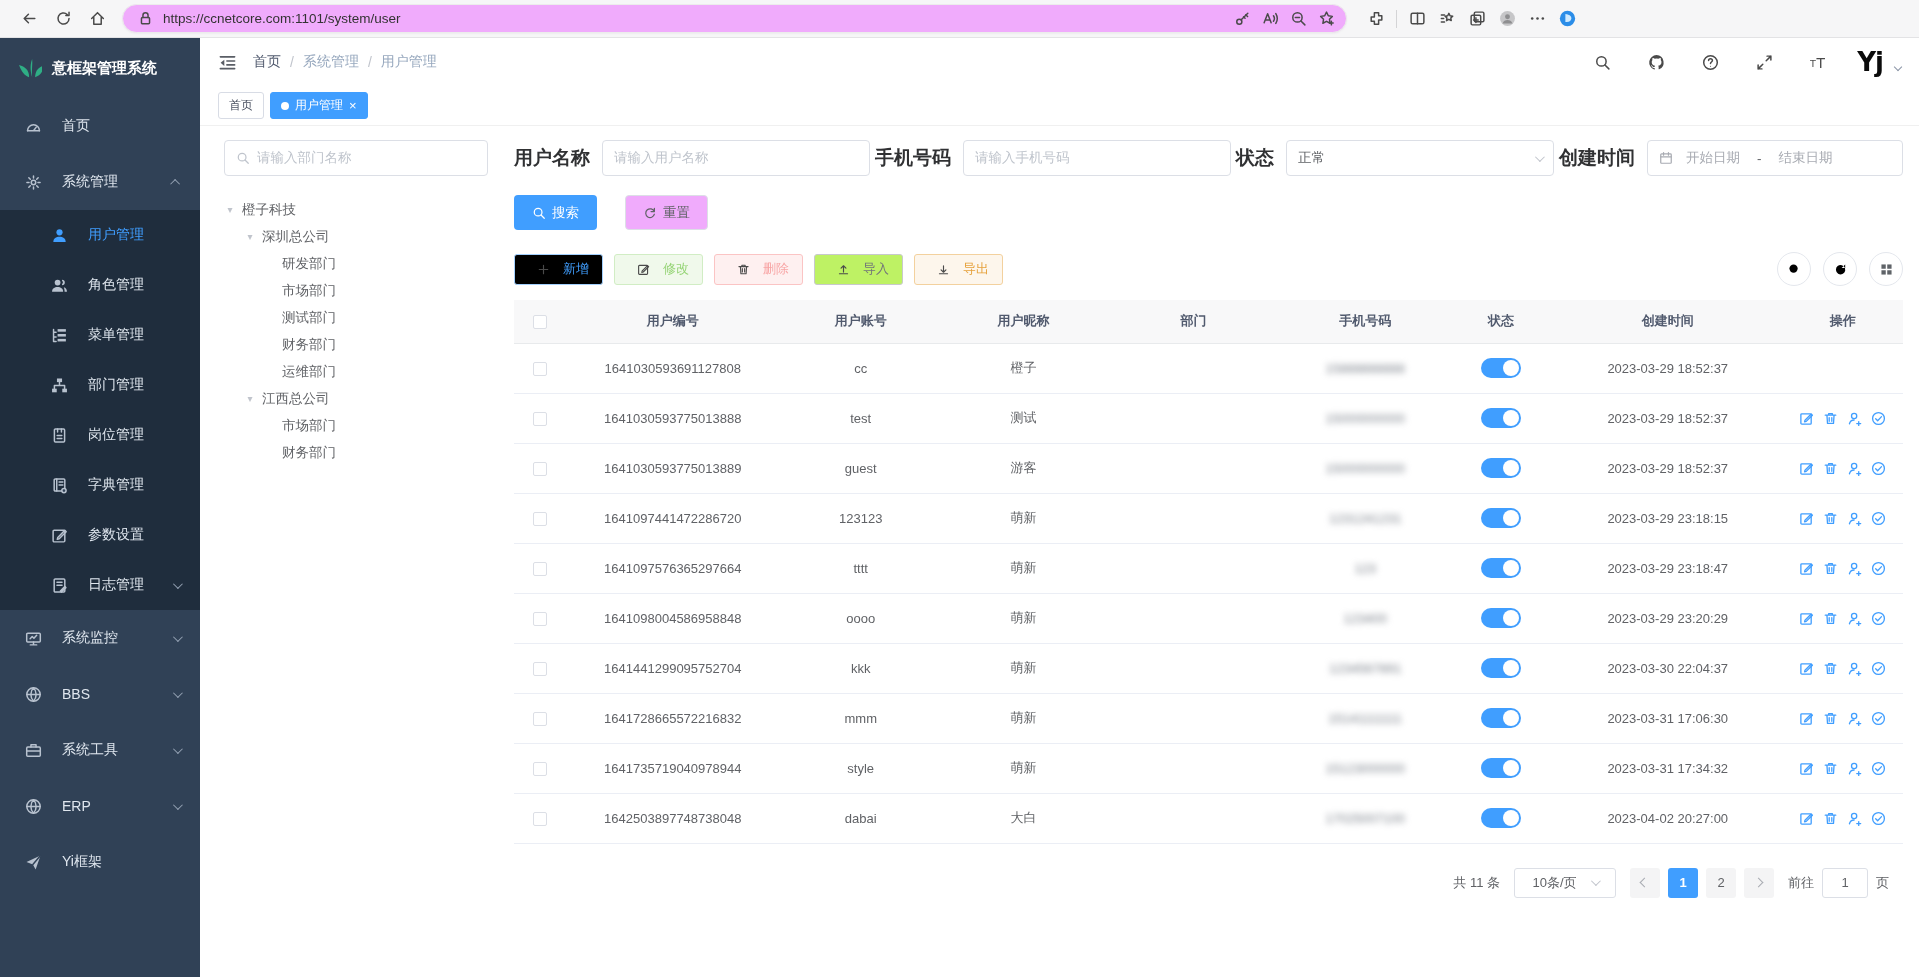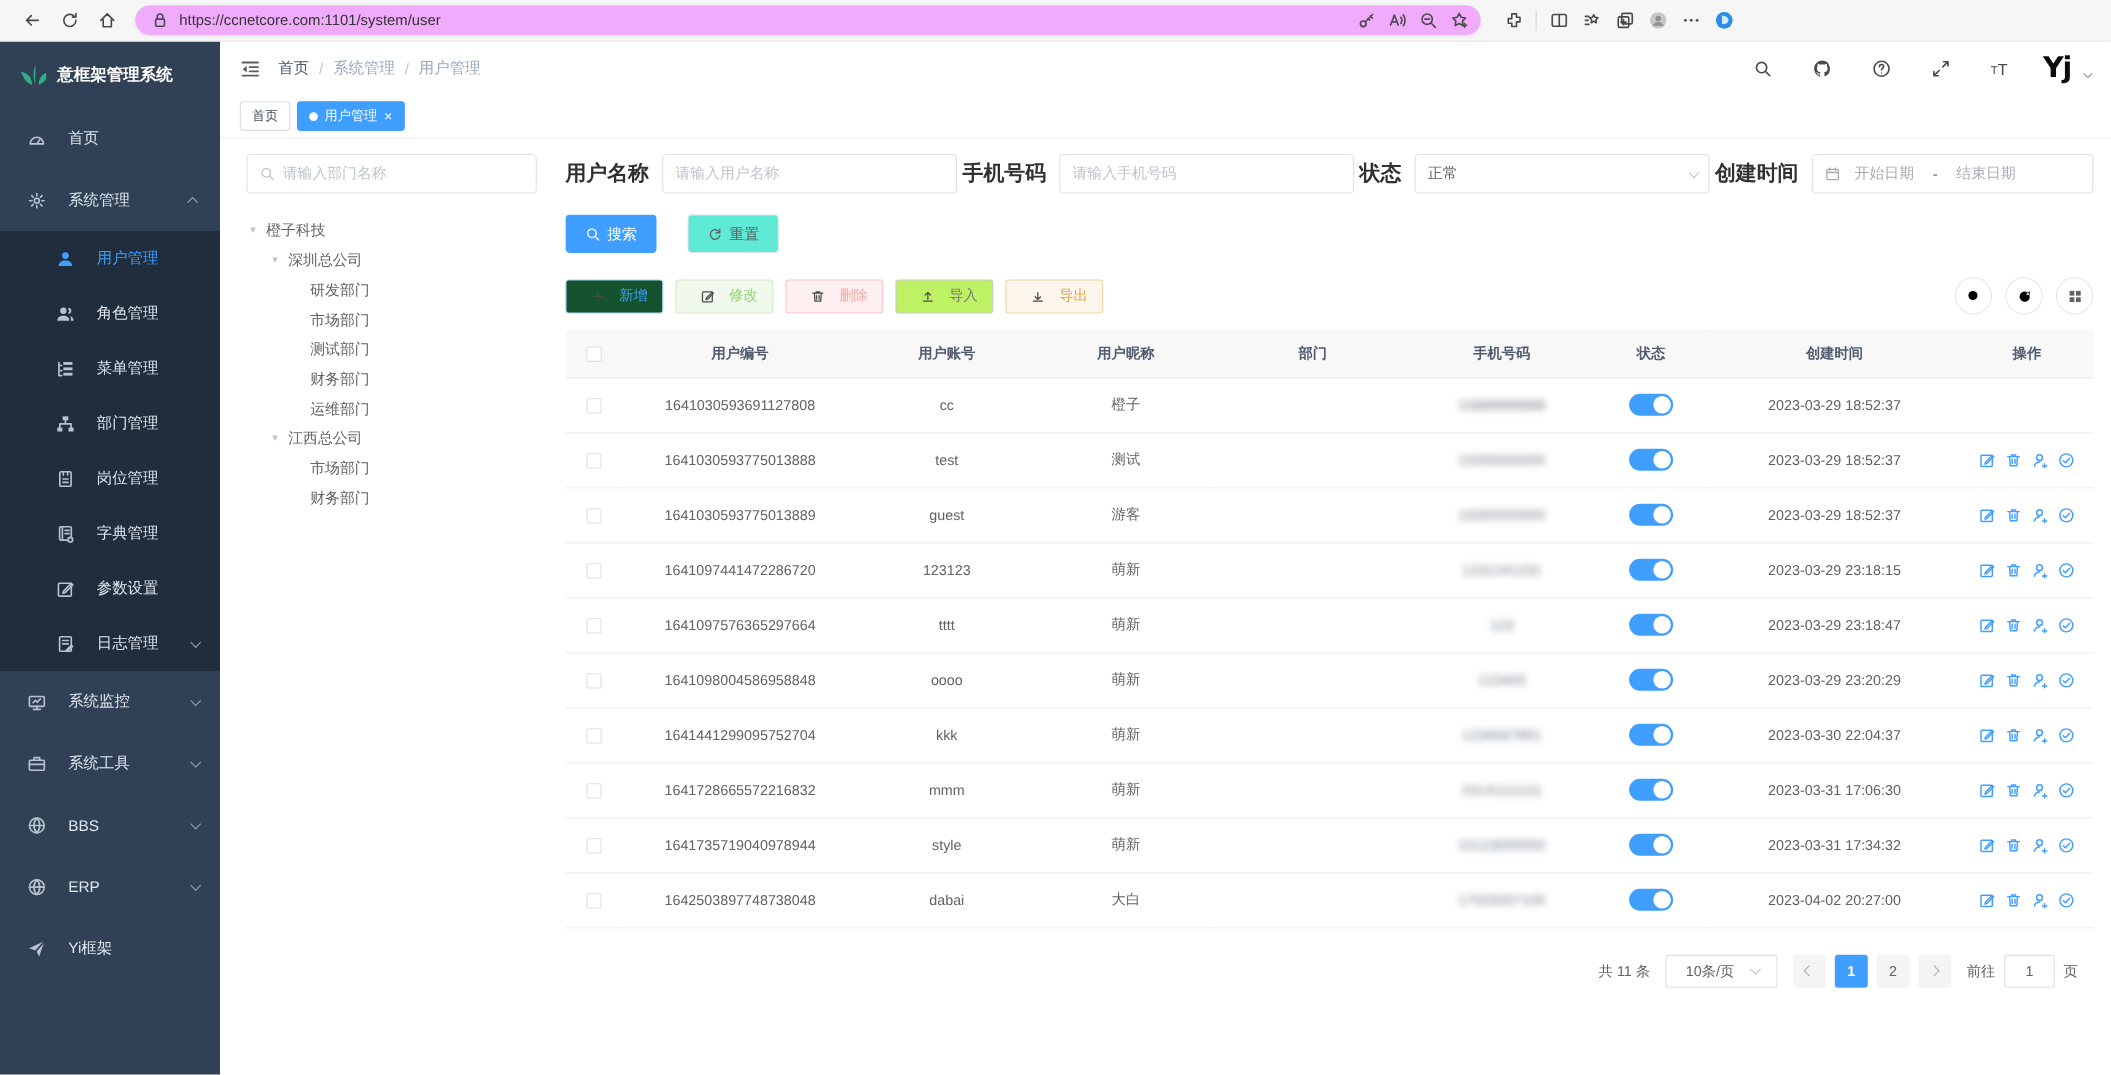--- a/index.html
+++ b/index.html
@@ -88,28 +88,28 @@
   .selectbox { justify-content:space-between; color:#606266; }
   .datebox { width:256px; justify-content:flex-start; color:#a8abb2; }
   .datebox .dsep { color:#606266; margin:0 10px; }
   .caret-down { width:7px; height:7px; border-right:1.3px solid #c0c4cc; border-bottom:1.3px solid #c0c4cc; transform:rotate(45deg) translateY(-2px); }
 
   .btn-row { margin-top:19px; display:flex; gap:28px; }
   .btn { height:35px; border-radius:4px; display:inline-flex; align-items:center; gap:6px;
     padding:0 17px; font-size:13.5px; cursor:pointer; border:1px solid transparent; }
   .btn svg { width:14px; height:14px; }
   .btn-primary { background:#409eff; color:#fff; }
-  .btn-plain { background:#5eead4; color:#606266; border-color:#dcdfe6;font-family:Liberation Serif, serif; }
+  .btn-plain { background:#f0abfc; color:#606266; border-color:#dcdfe6;font-family:Liberation Serif, serif; }
 
   .toolbar { margin-top:22px; display:flex; align-items:center; }
   .tb-btns { display:flex; gap:11px; }
   .sbtn { height:31px; border-radius:3px; display:inline-flex; align-items:center; gap:5px;
     padding:0 13px; font-size:13px; cursor:pointer; border:1px solid; }
   .sbtn svg { width:13px; height:13px; }
-  .sbtn.primary { background:#14532d; border-color:#a3d0fd; color:#409eff; }
+  .sbtn.primary { background:#000000; border-color:#a3d0fd; color:#409eff; }
   .sbtn.success { background:#f0f9eb; border-color:#d1edc4; color:#95d475; }
   .sbtn.danger  { background:#fef0f0; border-color:#fbc4c4; color:#f8a5a5; }
   .sbtn.info    { background:#bef264; border-color:#c8c9cc; color:#73767a; }
   .sbtn.warning { background:#fdf6ec; border-color:#f3d19e; color:#e6a23c; }
   .tb-right { margin-left:auto; display:flex; gap:12px; }
   .circle-btn { width:34px; height:34px; border-radius:50%; border:1px solid #e4e7ed;
     display:flex; align-items:center; justify-content:center; color:#5f6368; cursor:pointer; background:#fff; }
   .circle-btn svg { width:15px; height:15px; }
 
   
@@ -386,35 +386,35 @@
               <rect x="1.6" y="3" width="12.8" height="8.4" rx="1"></rect>
               <path d="M8 11.4V14M5 14h6M4.8 8.2l2-2 1.6 1.6 2.6-2.8"></path>
             </svg>
           </span>
           <span class="mi-label">系统监控</span>
           <span class="chev down"></span>
         </div>
         <div class="menu-item">
           <span class="svgic bicon" style="color: rgb(184, 194, 207);">
             <svg viewBox="0 0 16 16">
+              <circle cx="8" cy="8" r="6.3"></circle>
+              <path d="M1.7 8h12.6M8 1.7C4.7 5 4.7 11 8 14.3M8 1.7c3.3 3.3 3.3 9.3 0 12.6"></path>
+            </svg>
+          </span>
+          <span class="mi-label">BBS</span>
+          <span class="chev down"></span>
+        </div>
+        <div class="menu-item">
+          <span class="svgic bicon" style="color: rgb(184, 194, 207);">
+            <svg viewBox="0 0 16 16">
               <rect x="1.6" y="4.8" width="12.8" height="8.6" rx="1"></rect>
               <path d="M5.6 4.8V2.6h4.8v2.2M1.6 8.4h12.8"></path>
             </svg>
           </span>
           <span class="mi-label">系统工具</span>
-          <span class="chev down"></span>
-        </div>
-        <div class="menu-item">
-          <span class="svgic bicon" style="color: rgb(184, 194, 207);">
-            <svg viewBox="0 0 16 16">
-              <circle cx="8" cy="8" r="6.3"></circle>
-              <path d="M1.7 8h12.6M8 1.7C4.7 5 4.7 11 8 14.3M8 1.7c3.3 3.3 3.3 9.3 0 12.6"></path>
-            </svg>
-          </span>
-          <span class="mi-label">BBS</span>
           <span class="chev down"></span>
         </div>
         <div class="menu-item">
           <span class="svgic bicon" style="color: rgb(184, 194, 207);">
             <svg viewBox="0 0 16 16">
               <circle cx="8" cy="8" r="6.3"></circle>
               <path d="M1.7 8h12.6M8 1.7C4.7 5 4.7 11 8 14.3M8 1.7c3.3 3.3 3.3 9.3 0 12.6"></path>
             </svg>
           </span>
           <span class="mi-label">ERP</span>

